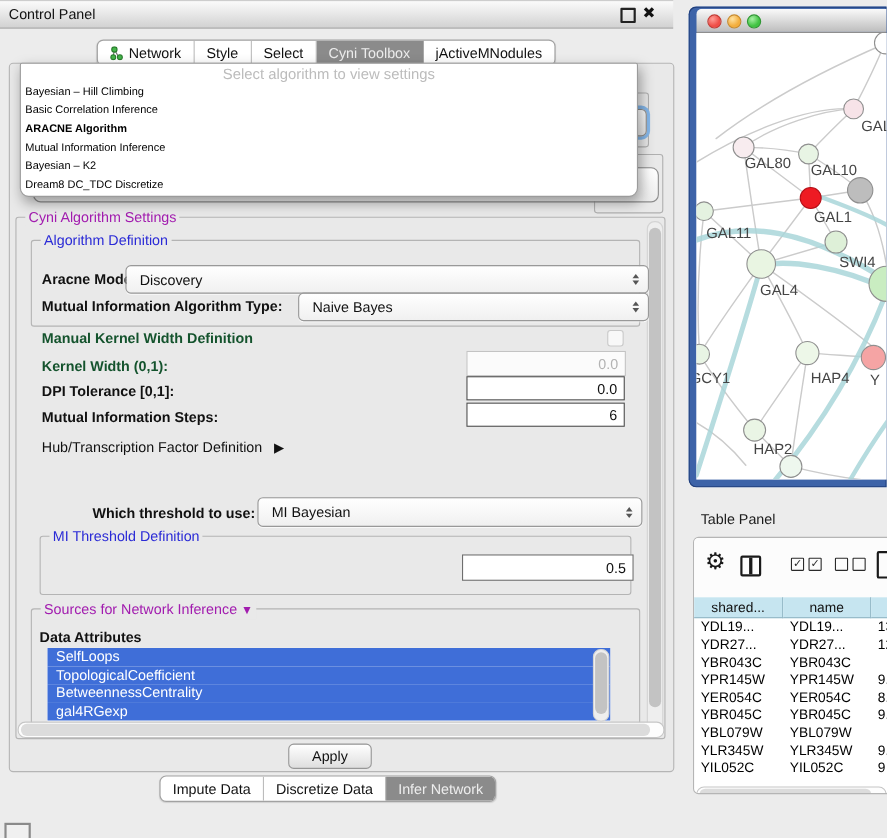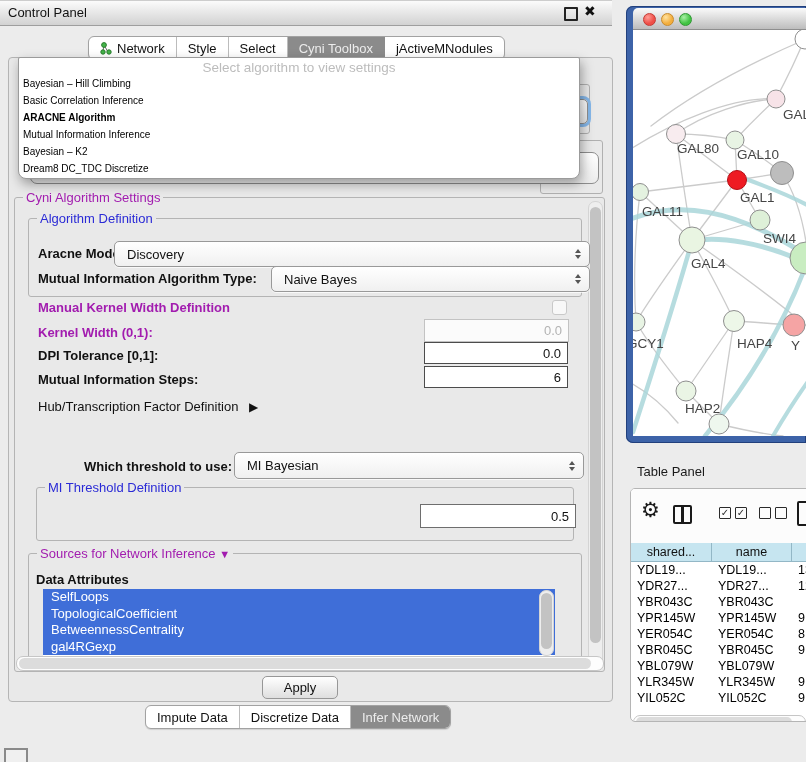--- a/index.html
+++ b/index.html
@@ -42,21 +42,21 @@
   .popup-item.bold{font-weight:bold}
 
   
   .grp{position:absolute;border:1px solid #b4b4b4;border-radius:3px}
   .legend{position:absolute;top:-8px;left:8px;background:#e9e9e9;padding:0 3px;
     font-size:13px;line-height:15px;color:#a21caf;white-space:nowrap}
   .legend.blue{color:#2a2ad6}
   .legend.green{color:#1ecb1e}
 
   .lbl{position:absolute;font-size:13px;font-weight:bold;color:#111;white-space:nowrap}
-  .lbl.dis{color:#a21caf}
+  .lbl.dis{color:#14532d}
 
   .combo{position:absolute;background:linear-gradient(#ffffff,#f0f0f0);
     border:1px solid #999;border-radius:5px;font-size:13px;color:#111;
     display:flex;align-items:center;padding-left:12px;box-shadow:0 1px 0 rgba(255,255,255,.7)}
   .arrows{position:absolute;right:8px;top:50%;transform:translateY(-50%);
     display:flex;flex-direction:column;gap:2px}
   .tri-up{width:0;height:0;border-left:3.5px solid transparent;border-right:3.5px solid transparent;border-bottom:4.5px solid #555}
   .tri-dn{width:0;height:0;border-left:3.5px solid transparent;border-right:3.5px solid transparent;border-top:4.5px solid #555}
 
   .num{position:absolute;font-size:13px;background:#fff;color:#111;

